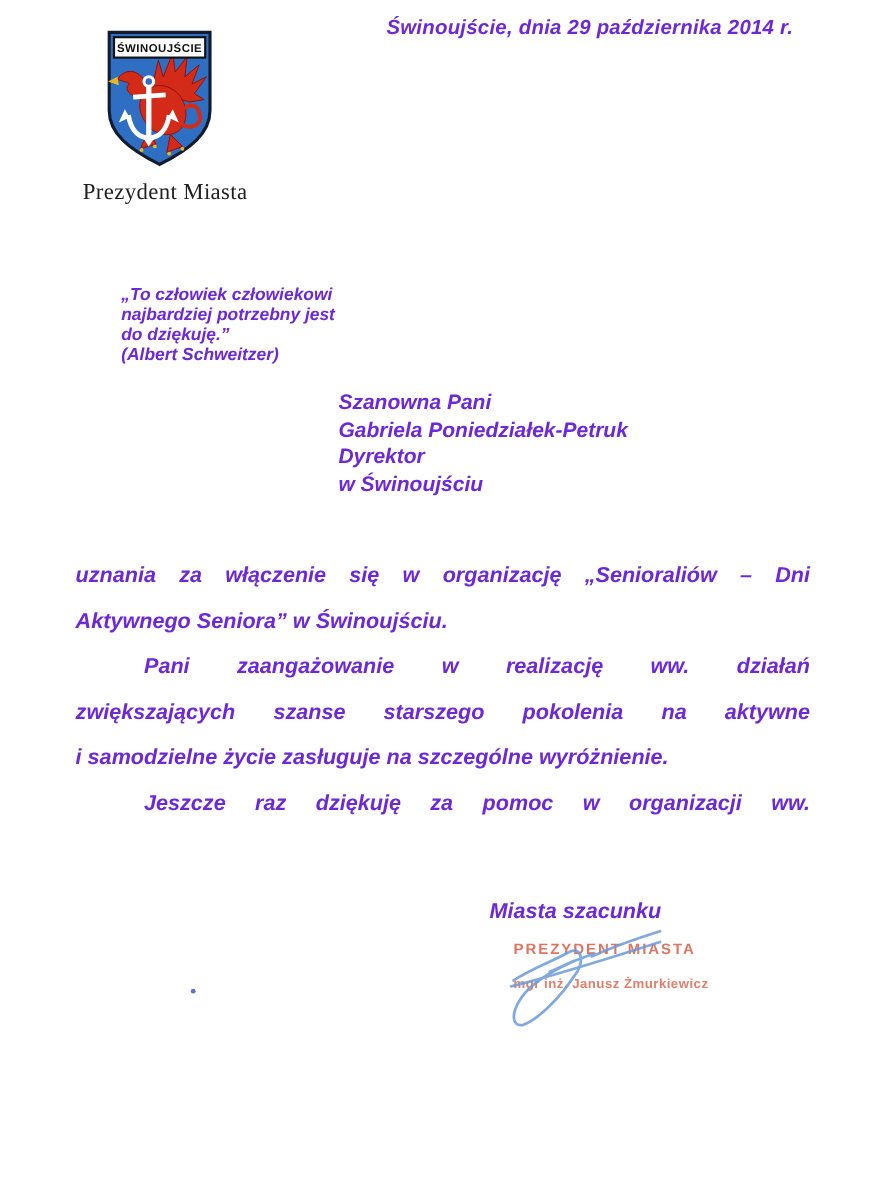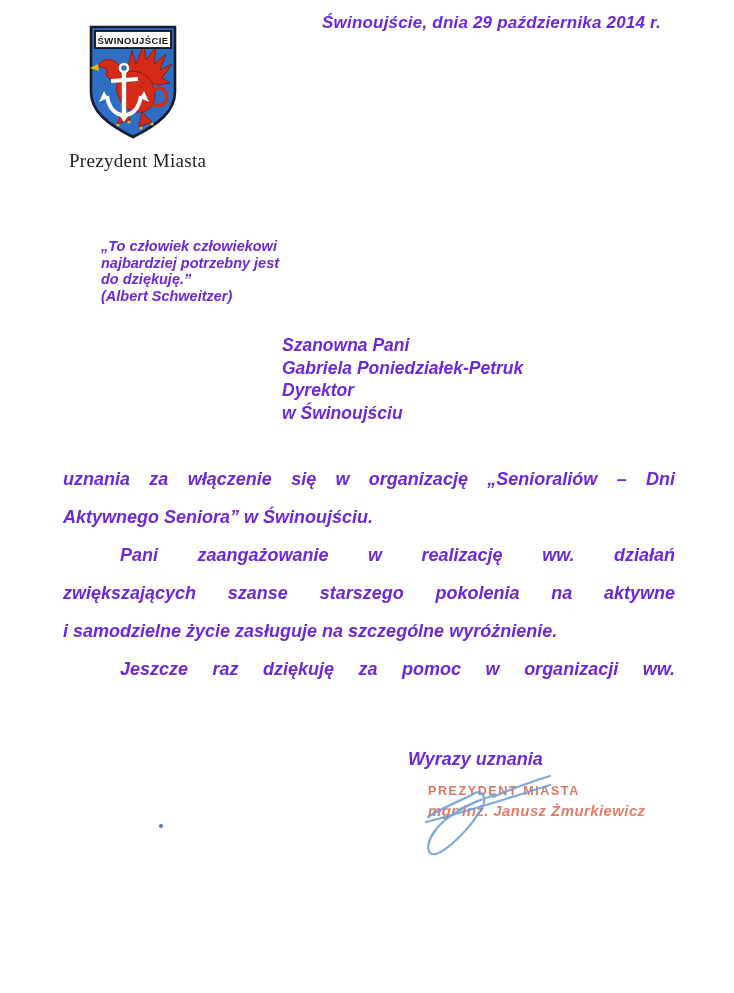--- a/index.html
+++ b/index.html
@@ -26,21 +26,21 @@
     position:absolute;left:69px;top:150px;
     font-family:"Liberation Serif", serif;
     font-size:19px;color:#1f1f1f;letter-spacing:.3px;
     white-space:nowrap;
   }
   .quote{
     position:absolute;left:101px;top:238px;
     font-size:14.5px;line-height:16.5px;
   }
   .addressee{
-    position:absolute;left:282px;top:334px;
+    position:absolute;left:282px;top:324px;
     font-size:17.5px;line-height:22.5px;
   }
   .body-text{
     position:absolute;left:63px;top:460px;width:612px;
     font-size:18px;line-height:38px;
   }
   .body-line{width:100%;box-sizing:border-box;}
   .just{
     text-align:justify;
     text-align-last:justify;
@@ -55,22 +55,22 @@
     position:absolute;left:428px;top:784px;
     font-family:"Liberation Sans", sans-serif;
     color:#dc6750;
     filter:blur(.3px);
   }
   .stamp-title{
     font-size:12.5px;font-weight:700;letter-spacing:1.6px;
     white-space:nowrap;opacity:.9;
   }
   .stamp-name{
-    margin-top:4px;
-    font-size:15px;font-weight:700;font-style:italic;letter-spacing:.4px;
+    margin-top:16px;
+    font-size:11px;font-weight:700;letter-spacing:.4px;
     white-space:nowrap;opacity:.85;
   }
   .signature{position:absolute;left:398px;top:752px;width:185px;height:115px;}
   .ink-dot{
     position:absolute;left:159px;top:824px;width:4px;height:4px;
     border-radius:50%;background:#3f5cb5;opacity:.85;
   }
 </style>
 </head>
 <body>
@@ -133,21 +133,21 @@
     <div>
       <div class="body-line just indent">Pani zaangażowanie w realizację ww. działań</div>
       <div class="body-line just">zwiększających szanse starszego pokolenia na aktywne</div>
       <div class="body-line">i samodzielne życie zasługuje na szczególne wyróżnienie.</div>
     </div>
     <div>
       <div class="body-line just indent">Jeszcze raz dziękuję za pomoc w organizacji ww.</div>
     </div>
   </div>
 
-  <div class="bi closing">Wyrazy uznania</div>
+  <div class="bi closing">Miasta szacunku</div>
 
   <div class="stamp">
     <div class="stamp-title">PREZYDENT MIASTA</div>
     <div class="stamp-name">mgr inż. Janusz Żmurkiewicz</div>
   </div>
 
   <svg class="signature" viewBox="0 0 185 115" xmlns="http://www.w3.org/2000/svg">
     <g fill="none" stroke="#6b9bd7" stroke-width="2.3" stroke-linecap="round" opacity="0.85">
       <path d="M30,65 C45,55 65,48 75,42 C86,35 91,49 80,62 C70,78 50,98 38,102 C28,104 28,92 36,80 C44,68 62,57 80,49"></path>
       <path d="M28,70 C60,62 102,49 152,33"></path>

